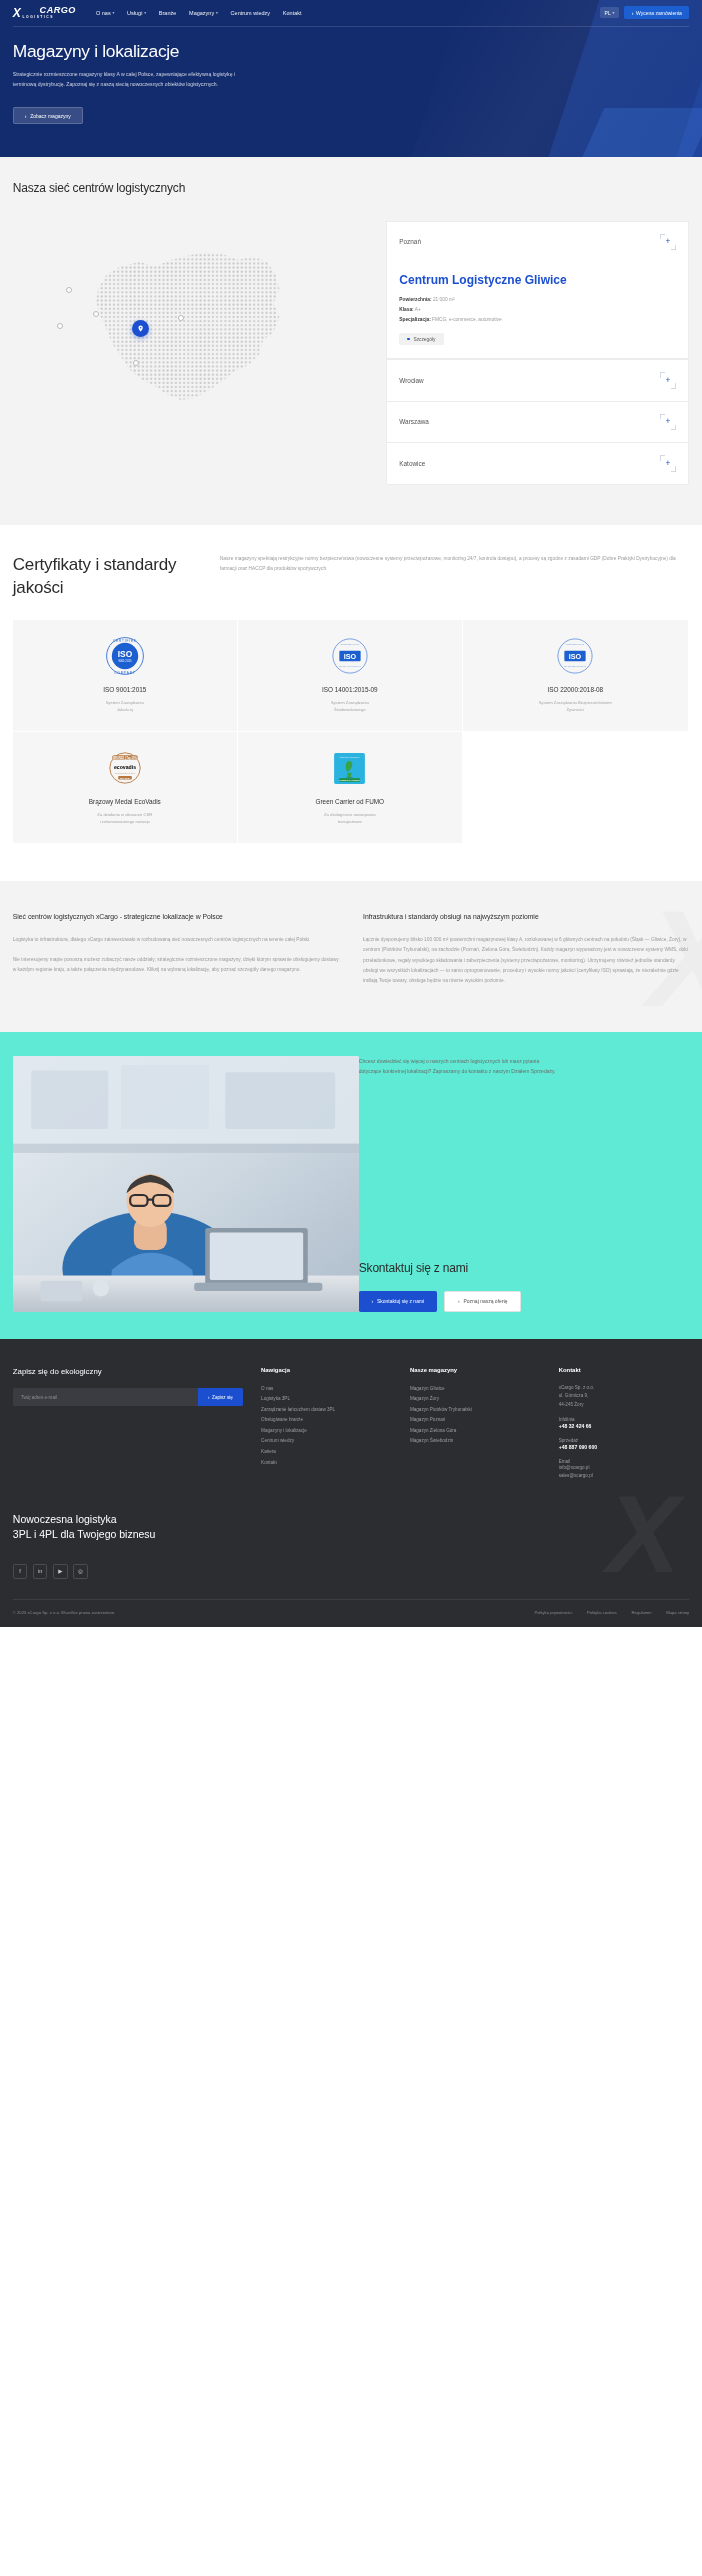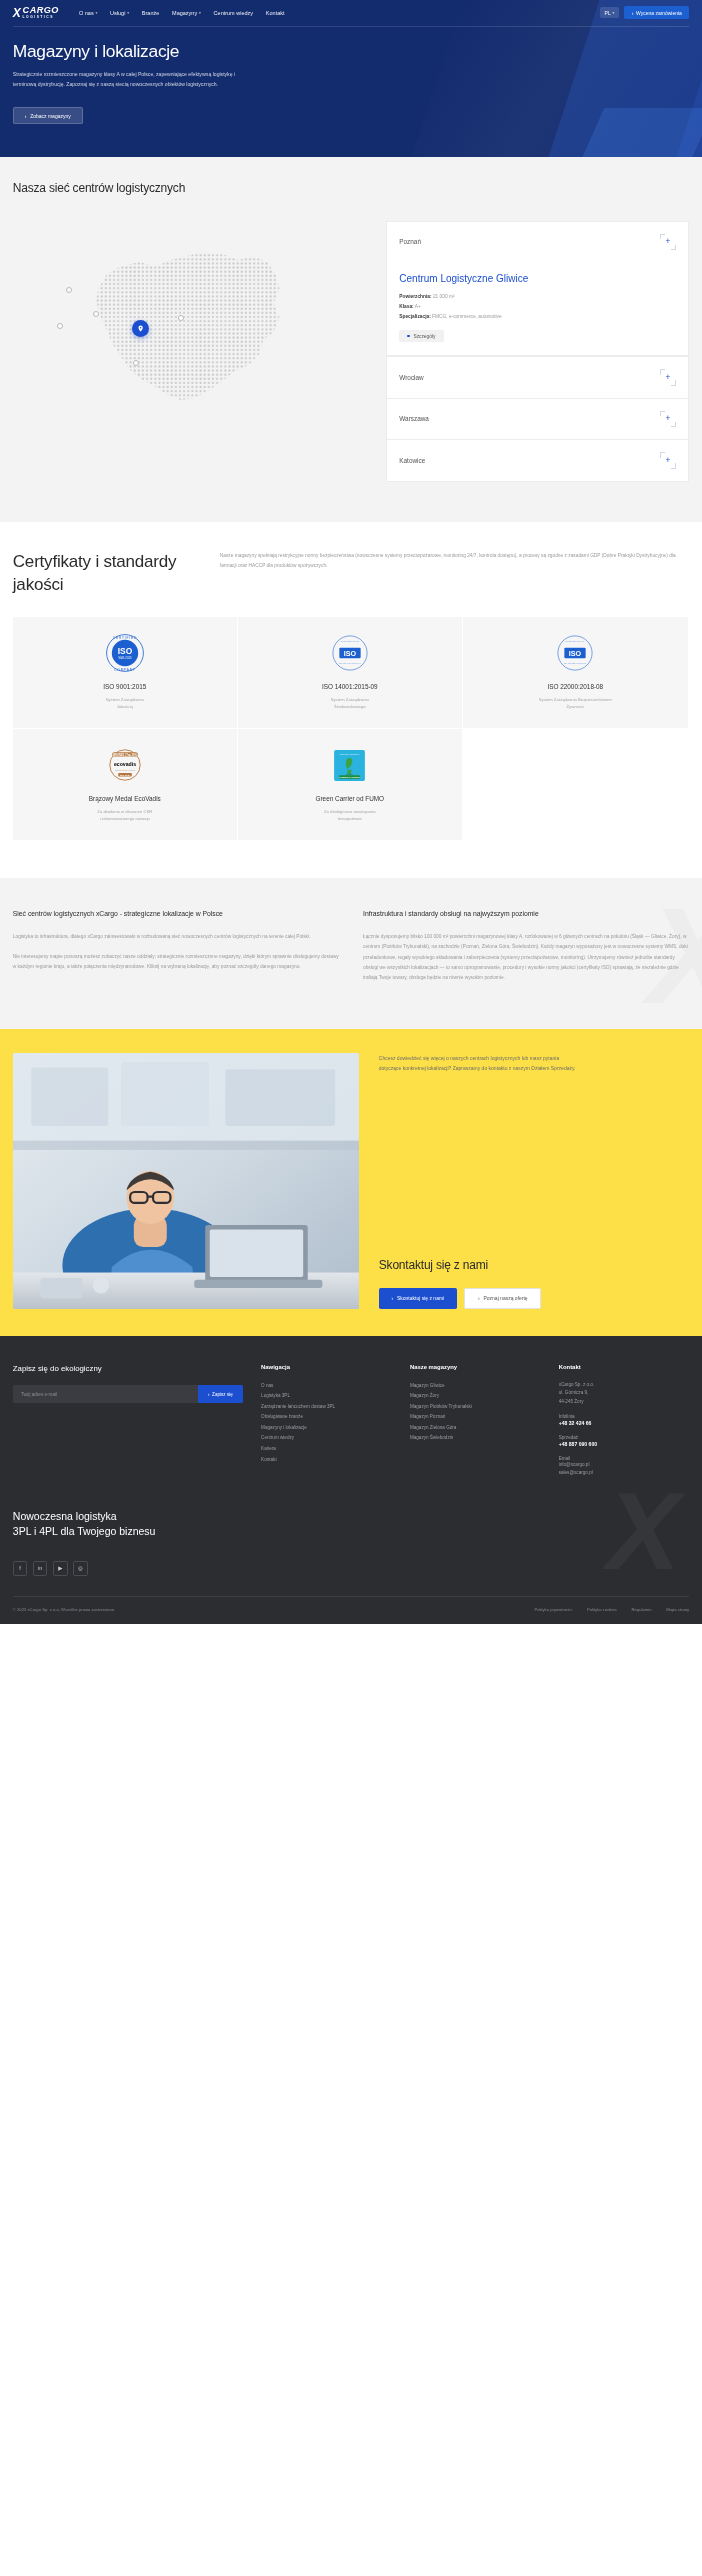--- a/index.html
+++ b/index.html
@@ -49,20 +49,21 @@
   }
   .logo { display: flex; align-items: center; gap: 2.7px; margin-right: 20px; }
   .logo-x {
     color: #fff; font-weight: 800; font-size: 12px; line-height: 1;
     font-style: italic; letter-spacing: -0.9px;
   }
   .logo-txt { display: flex; flex-direction: column; line-height: 1; }
   .logo-main {
     color: #fff; font-weight: 800; font-size: 9.1px; letter-spacing: 0.5px;
     font-style: italic;
+    margin-left: 17px;
   }
   .logo-sub {
     color: #fff; font-weight: 600; font-size: 3.3px; letter-spacing: 1.5px;
     margin-top: 0.9px;
   }
   .nav-links { display: flex; align-items: center; gap: 12.8px; }
   .nav-link {
     color: rgba(255,255,255,0.93); font-size: 5.5px; white-space: nowrap;
     display: flex; align-items: center; gap: 1.8px; cursor: pointer;
   }
@@ -131,21 +132,21 @@
     content: ""; position: absolute; width: 4.6px; height: 4.6px;
     border: 0.9px dashed #d3d8e6;
   }
   .acc-plus::before { top: 0; left: 0; border-right: none; border-bottom: none; }
   .acc-plus::after { bottom: 0; right: 0; border-left: none; border-top: none; }
   .acc-body {
     background: #fff; border: 0.9px solid #ececec; border-top: none;
     padding: 11px 12px 12.8px 12px;
   }
   .acc-body-title {
-    color: #1b4fd0; font-size: 10px; font-weight: 400; margin-bottom: 8.2px;
+    color: #1b4fd0; font-size: 12px; font-weight: 700; margin-bottom: 8.2px;
   }
   .acc-meta { font-size: 4.8px; color: #9a9a9a; line-height: 2.05; }
   .acc-meta b { color: #3a3a3a; font-weight: 700; }
   .acc-chip {
     display: inline-flex; align-items: center; gap: 3.7px;
     background: #f1f1f1; border-radius: 1.8px;
     padding: 3.7px 8.2px; margin-top: 8.2px; font-size: 4.8px; color: #555;
     cursor: pointer;
   }
   .chip-dot {
@@ -182,21 +183,21 @@
   .twocol-x {
     position: absolute; right: -37px; top: 9.1px;
     font-size: 137px; font-weight: 800; font-style: italic;
     color: rgba(0,0,0,0.022); line-height: 1; pointer-events: none;
   }
   .tc-col { flex: 1; position: relative; z-index: 2; }
   .tc-h { font-size: 6.8px; color: #2b2b2b; font-weight: 500; line-height: 1.6; margin-bottom: 12.8px; }
   .tc-p { font-size: 4.8px; color: #9b9b9b; line-height: 2.1; margin-bottom: 9.1px; }
 
   
-  .contact { background: #fde047; padding: 24px 12.8px 27.4px 12.8px; display: flex; gap: 20px; }
+  .contact { background: #5eead4; padding: 24px 12.8px 27.4px 12.8px; display: flex; }
   .contact-img {
     width: 346px; height: 256px; border-radius: 1.8px; overflow: hidden;
     position: relative; background: #c9d3dc;
   }
   .contact-right { flex: 1; display: flex; flex-direction: column; }
   .contact-lead { font-size: 5px; color: #6d6d6d; line-height: 2.0; margin-bottom: auto; max-width: 201px; }
   .contact-h { font-size: 12px; font-weight: 400; color: #2b2b2b; letter-spacing: -0.2px; margin-bottom: 16.5px; }
   .contact-btns { display: flex; gap: 7.3px; }
   .btn-primary {
     background: #1b4fd0; color: #fff; font-size: 5px;

